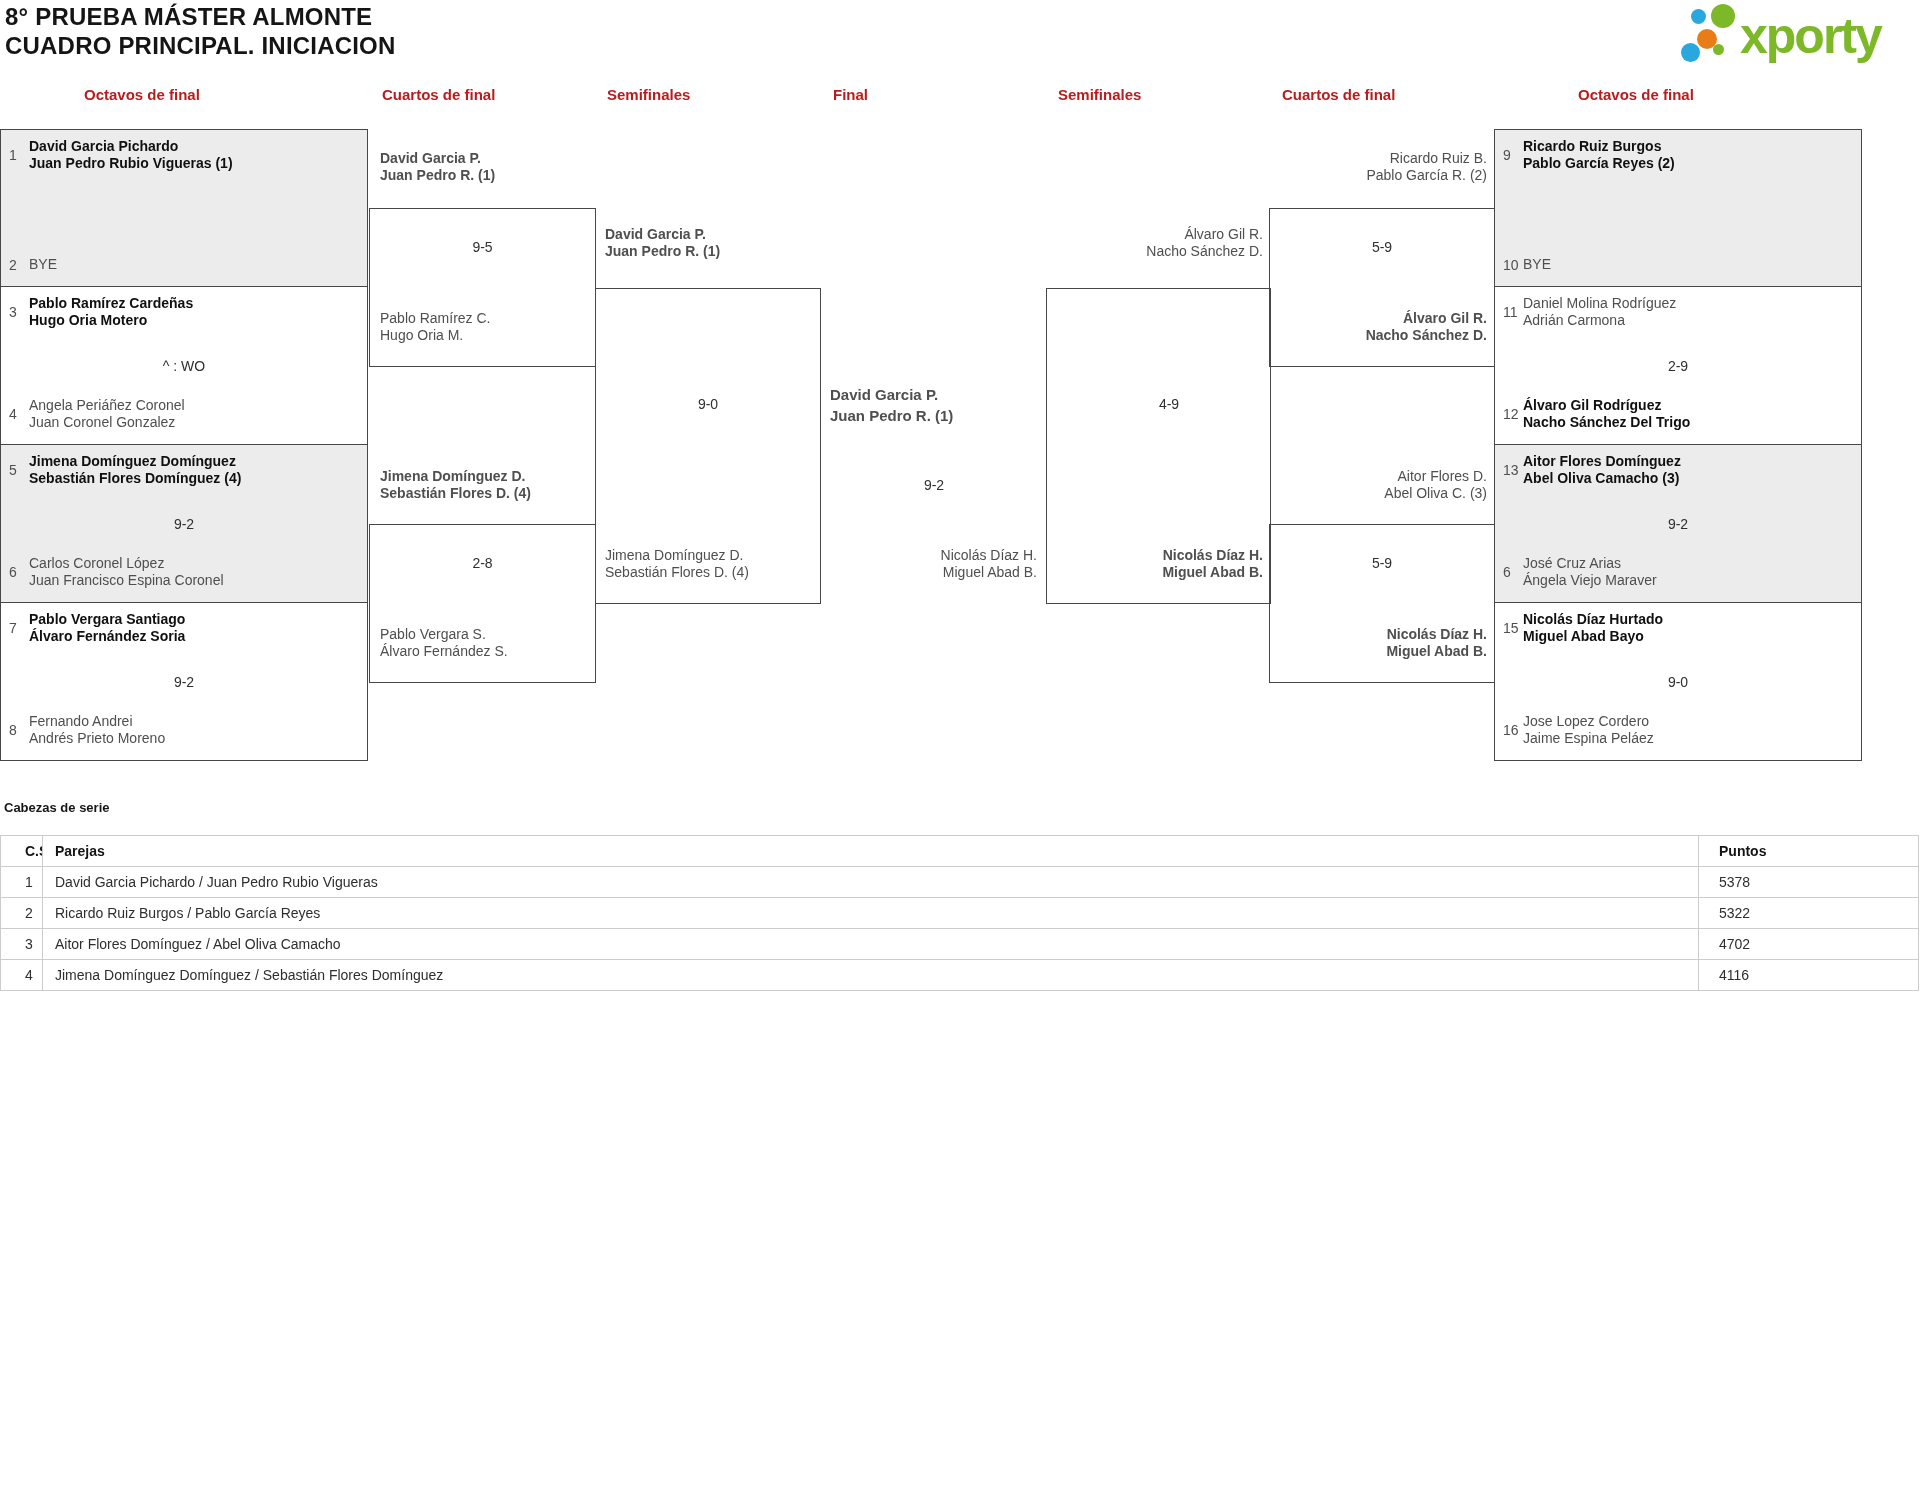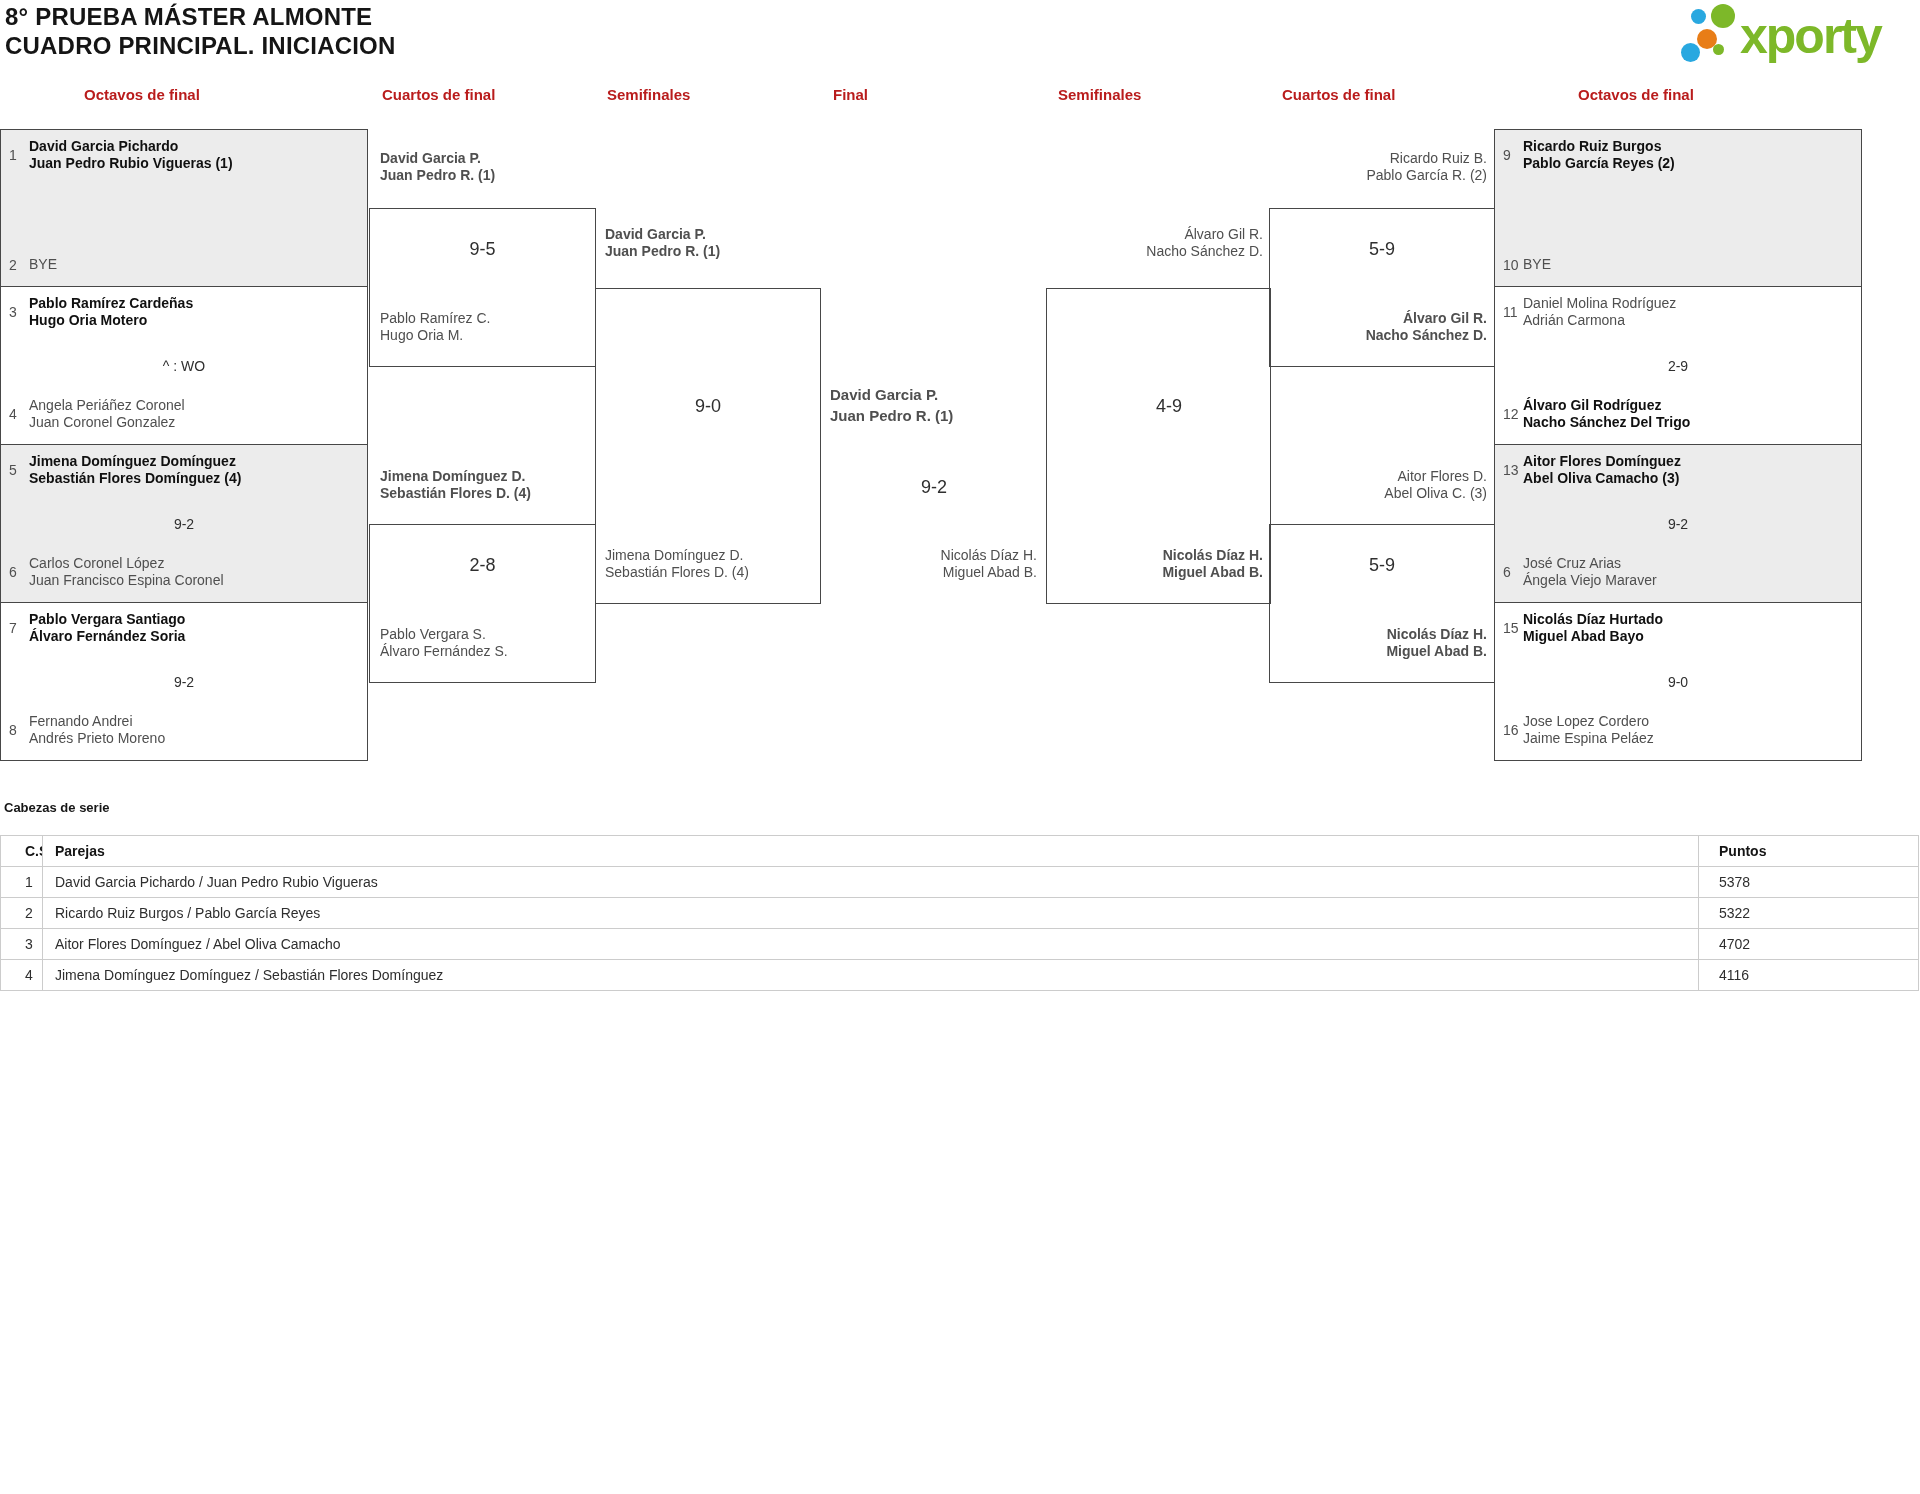--- a/index.html
+++ b/index.html
@@ -31,21 +31,21 @@
   .m-names{font-size:14px;line-height:17px;color:#4f4f4f;}
   .bold{font-weight:700;color:#101010;}
   .line{display:block;white-space:nowrap;}
   .m-score{position:absolute;left:0;right:0;top:50%;margin-top:-8px;text-align:center;font-size:14px;color:#2f2f2f;}
 
   
   .box{position:absolute;border:1px solid #474747;box-sizing:border-box;}
   .pair{position:absolute;font-size:14px;line-height:17px;color:#4f4f4f;white-space:nowrap;}
   .pair.r{text-align:right;}
   .pair.big{font-size:15px;line-height:21px;}
-  .scoretext{position:absolute;text-align:center;font-size:18px;color:#2f2f2f;}
+  .scoretext{position:absolute;text-align:center;font-size:14px;color:#2f2f2f;}
 
   
   .seeds-title{position:absolute;left:4px;top:800px;font-size:13px;font-weight:700;color:#161616;}
   .seeds-table{position:absolute;left:0;top:835px;width:1918px;border-collapse:collapse;table-layout:fixed;font-size:14px;color:#2e2e2e;}
   .seeds-table th,.seeds-table td{border:1px solid #ccc;height:30px;padding:0 4px 0 12px;text-align:left;overflow:hidden;white-space:nowrap;}
   .seeds-table th{font-weight:700;color:#141414;}
   .col-cs{width:42px;}
   .col-pareja{width:1656px;}
   .col-puntos{width:220px;}
   .seeds-table .cs-cell{padding-left:24px;}

